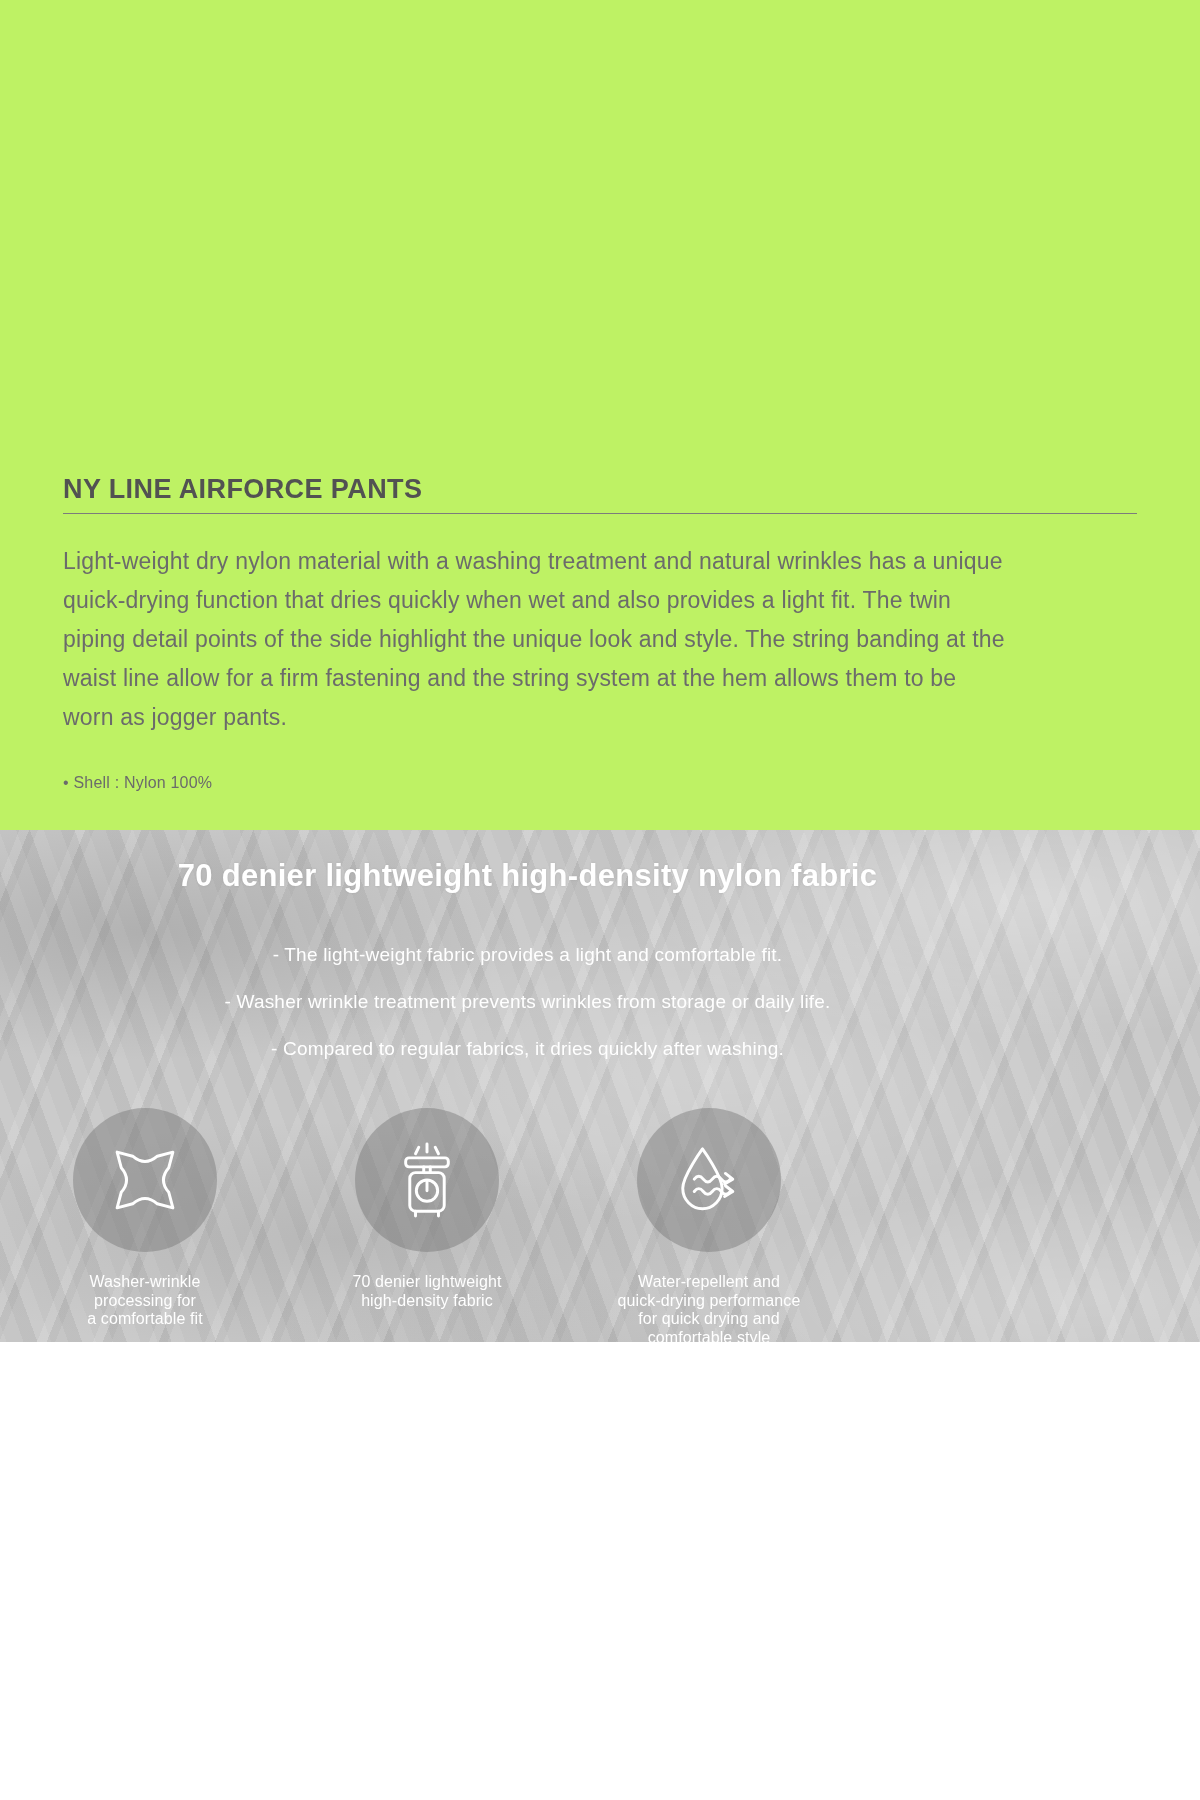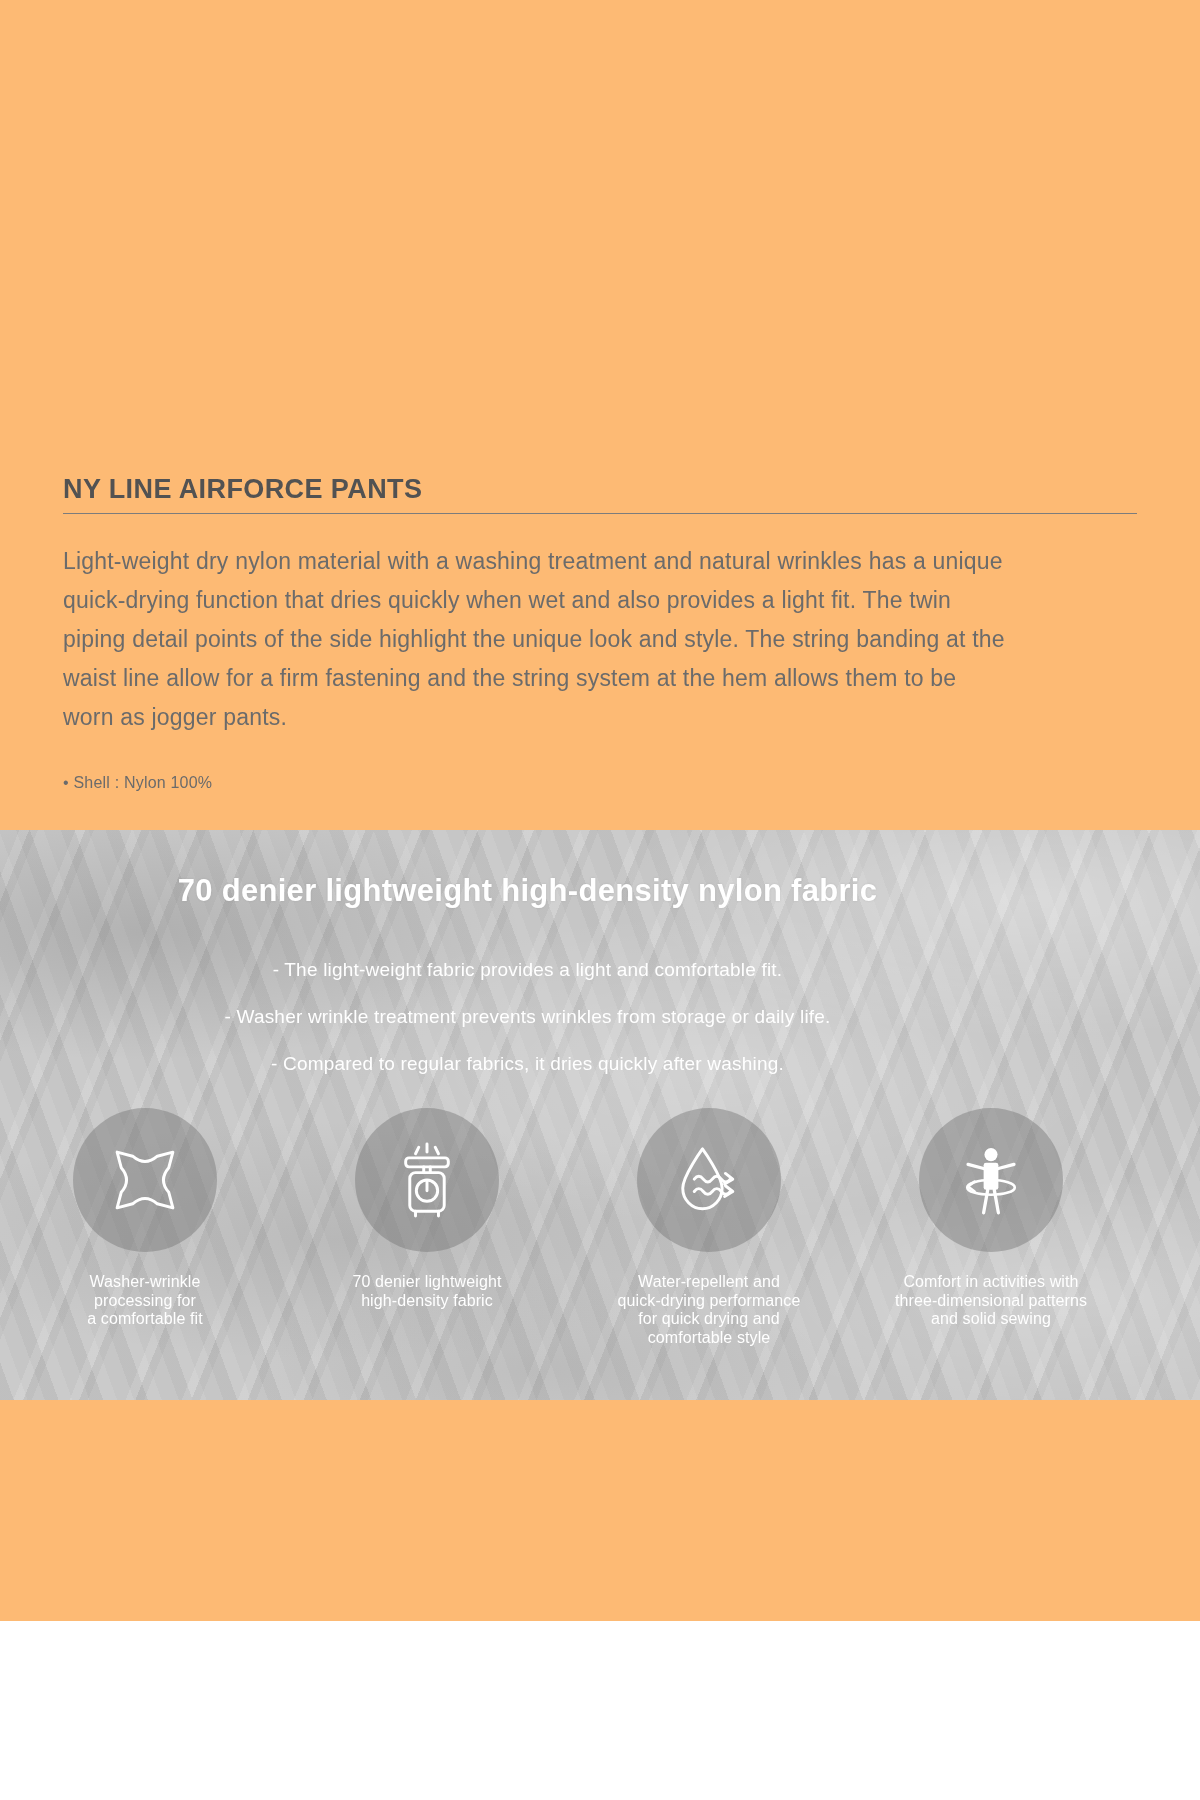--- a/index.html
+++ b/index.html
@@ -1,19 +1,19 @@
 <!DOCTYPE html>
 <html><head>
 <meta charset="utf-8">
 <style>
   html,body{margin:0;padding:0;background:#fff;}
   .page{
     position:relative;
-    width:1200px;height:1621px;
-    background:#fdba74;
+    width:1200px;height:1342px;
+    background:#bef264;
     font-family:"Liberation Sans", sans-serif;
     overflow:hidden;
   }
 
   
   .intro{position:absolute;left:63px;top:474px;width:1074px;}
   .product-title{
     font-size:27px;font-weight:bold;color:#525252;
     letter-spacing:.4px;line-height:30px;margin:0;
   }
@@ -40,21 +40,21 @@
       radial-gradient(ellipse 48% 38% at 60% 42%, rgba(255,255,255,0.22), transparent 72%),
       radial-gradient(ellipse 50% 30% at 28% 72%, rgba(95,95,95,0.14), transparent 70%),
       radial-gradient(ellipse 42% 30% at 90% 82%, rgba(255,255,255,0.20), transparent 70%),
       radial-gradient(ellipse 35% 25% at 45% 95%, rgba(90,90,90,0.10), transparent 70%),
       repeating-linear-gradient(112deg, rgba(255,255,255,0) 0 18px, rgba(255,255,255,0.13) 18px 27px, rgba(70,70,70,0.05) 27px 35px, rgba(255,255,255,0) 35px 52px),
       repeating-linear-gradient(70deg, rgba(70,70,70,0.05) 0 13px, rgba(255,255,255,0.09) 13px 26px, rgba(70,70,70,0) 26px 42px);
     color:#ffffff;
   }
   .fabric-textwrap{width:1055px;text-align:center;}
   .fabric-heading{
-    padding-top:42px;margin:0;
+    padding-top:27px;margin:0;
     font-size:31px;font-weight:bold;letter-spacing:.3px;line-height:38px;
     color:#ffffff;
     text-shadow:0 0 2px rgba(120,120,120,0.25);
   }
   .fabric-bullets{
     margin-top:36px;
     font-size:19px;line-height:47px;letter-spacing:.2px;
     white-space:pre-line;color:#ffffff;
   }
 
@@ -147,36 +147,17 @@
               <path d="M70,57 L79,64 L69,70"></path>
             </svg>
           </span>
         </div>
         <div class="feature-caption">Water-repellent and
 quick-drying performance
 for quick drying and
 comfortable style</div>
       </div>
 
-      <div class="feature">
-        <div class="feature-circle">
-          <span>
-            <svg width="82" height="82" viewBox="0 0 100 100" fill="none" stroke-linejoin="round" stroke-linecap="round">
-              <ellipse cx="50" cy="59" rx="29" ry="9" stroke="#ffffff" stroke-width="3.2"></ellipse>
-              <path d="M30,52 L22,58 L30,64" stroke="#ffffff" stroke-width="3.2"></path>
-              <circle cx="50" cy="19" r="8" fill="#ffffff" stroke="none"></circle>
-              <rect x="41" y="29" width="18" height="33" rx="3" fill="#ffffff" stroke="none"></rect>
-              <path d="M41,36 L22,31" stroke="#ffffff" stroke-width="4"></path>
-              <path d="M59,36 L78,31" stroke="#ffffff" stroke-width="4"></path>
-              <path d="M46,62 L41,90" stroke="#ffffff" stroke-width="4"></path>
-              <path d="M54,62 L59,90" stroke="#ffffff" stroke-width="4"></path>
-            </svg>
-          </span>
-        </div>
-        <div class="feature-caption">Comfort in activities with
-three-dimensional patterns
-and solid sewing</div>
-      </div>
 
     </div>
   </div>
 
 </div>
 
 </body></html>

